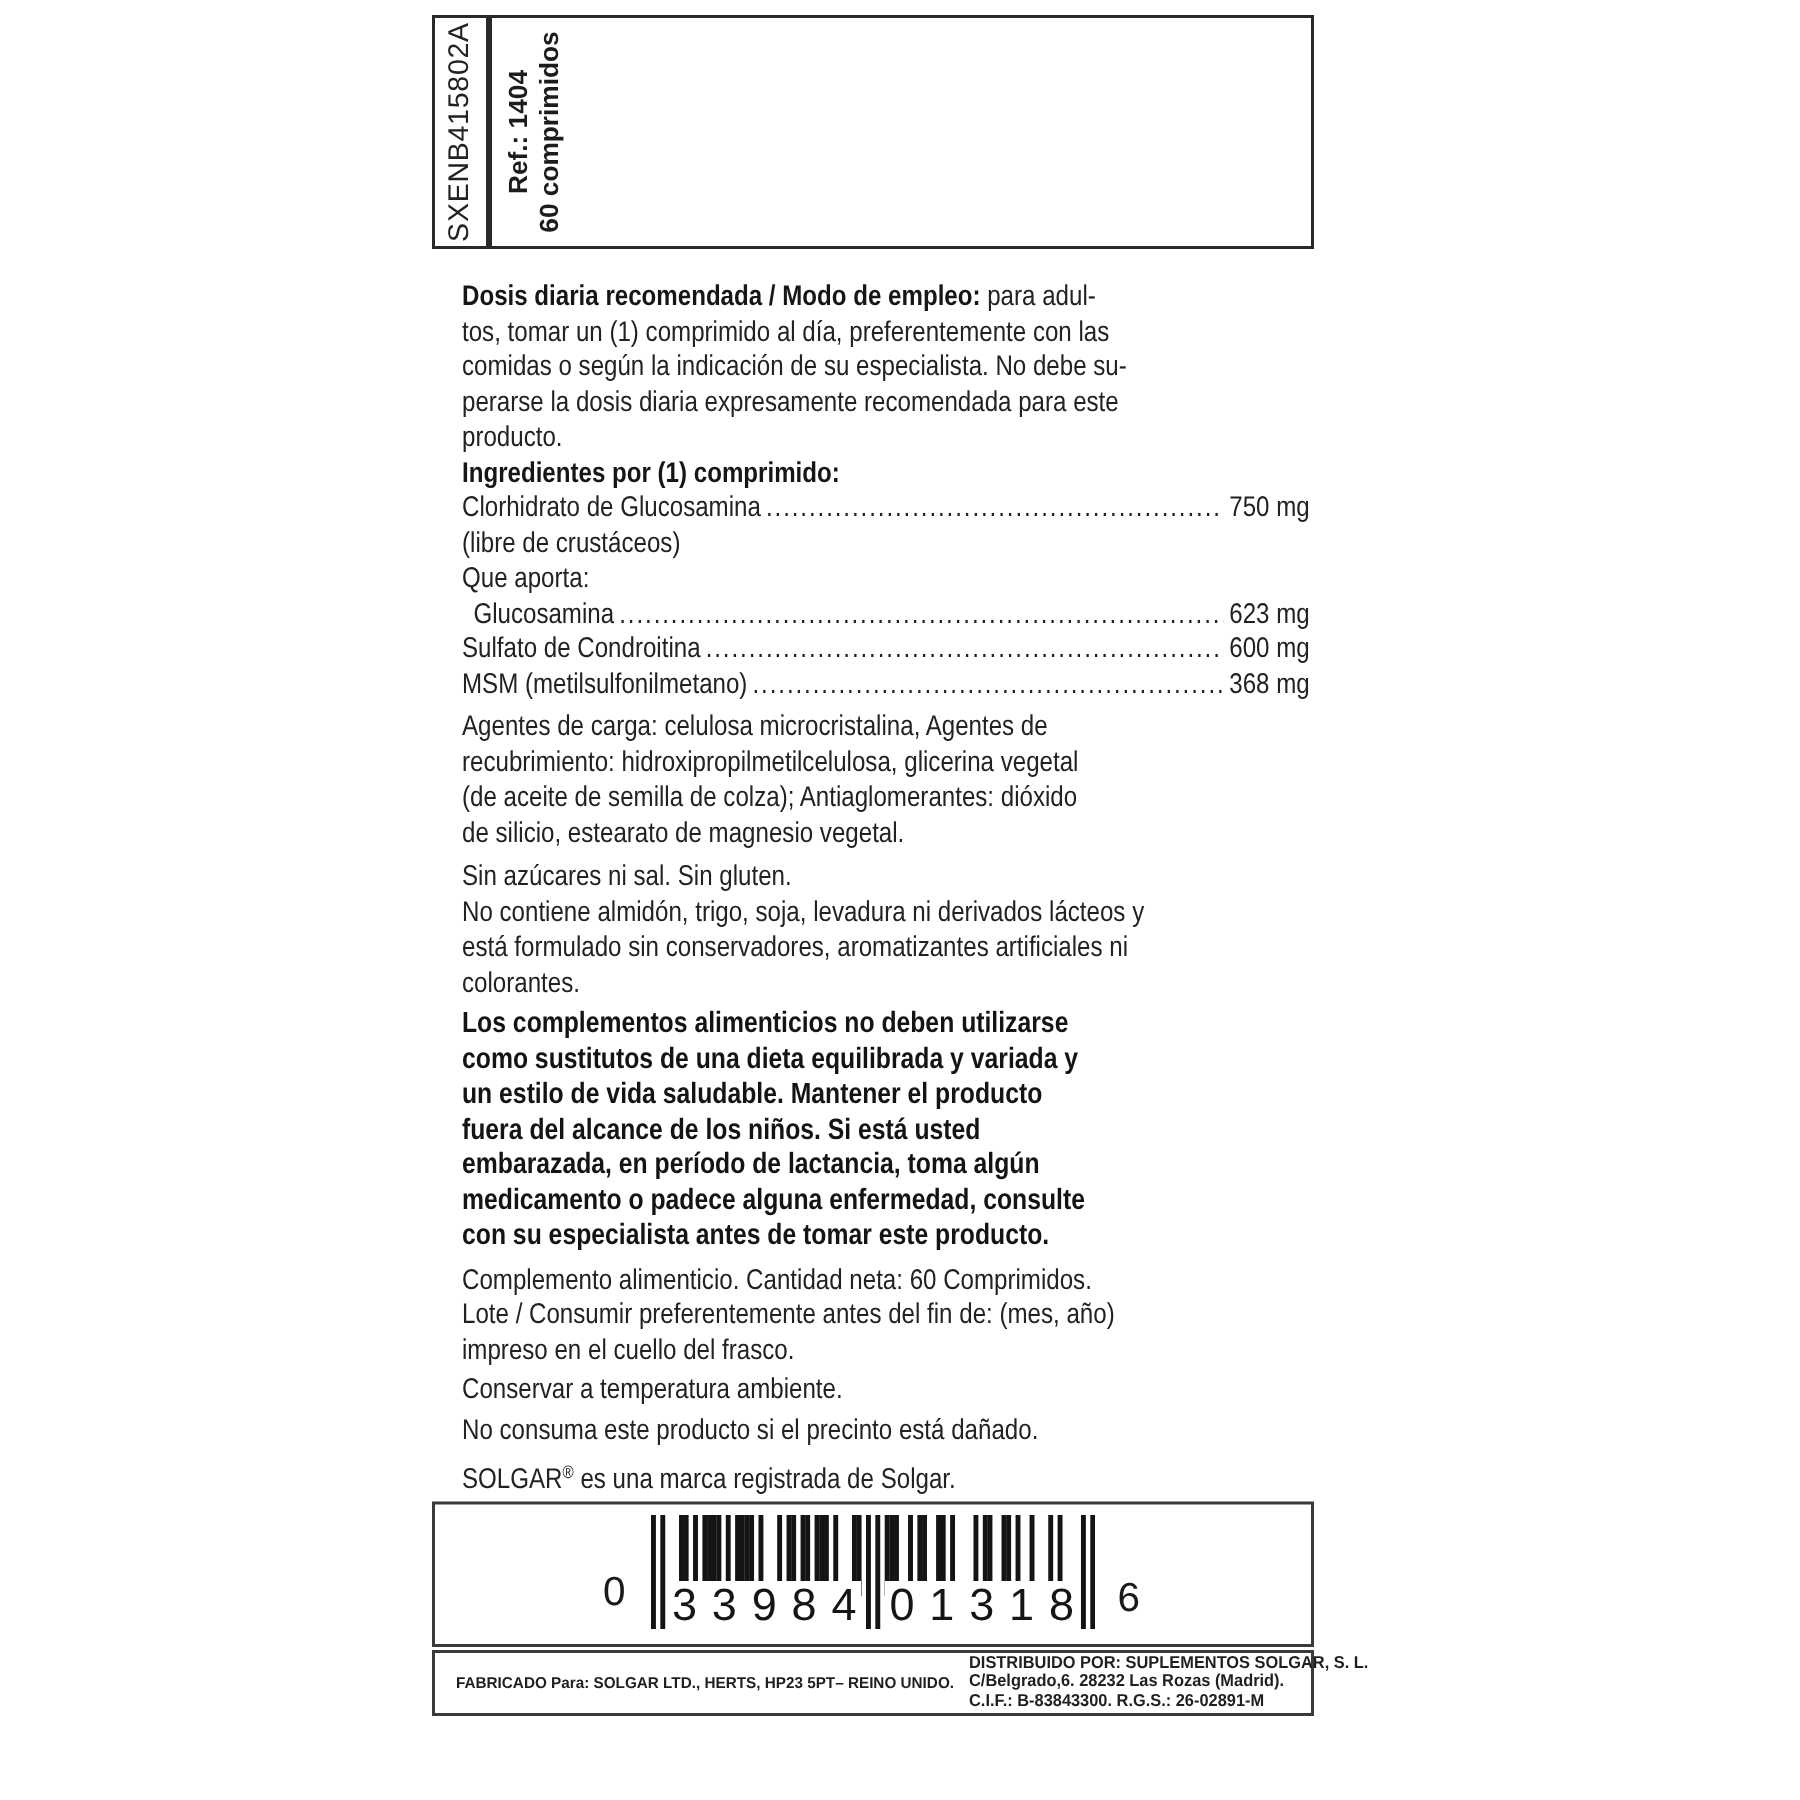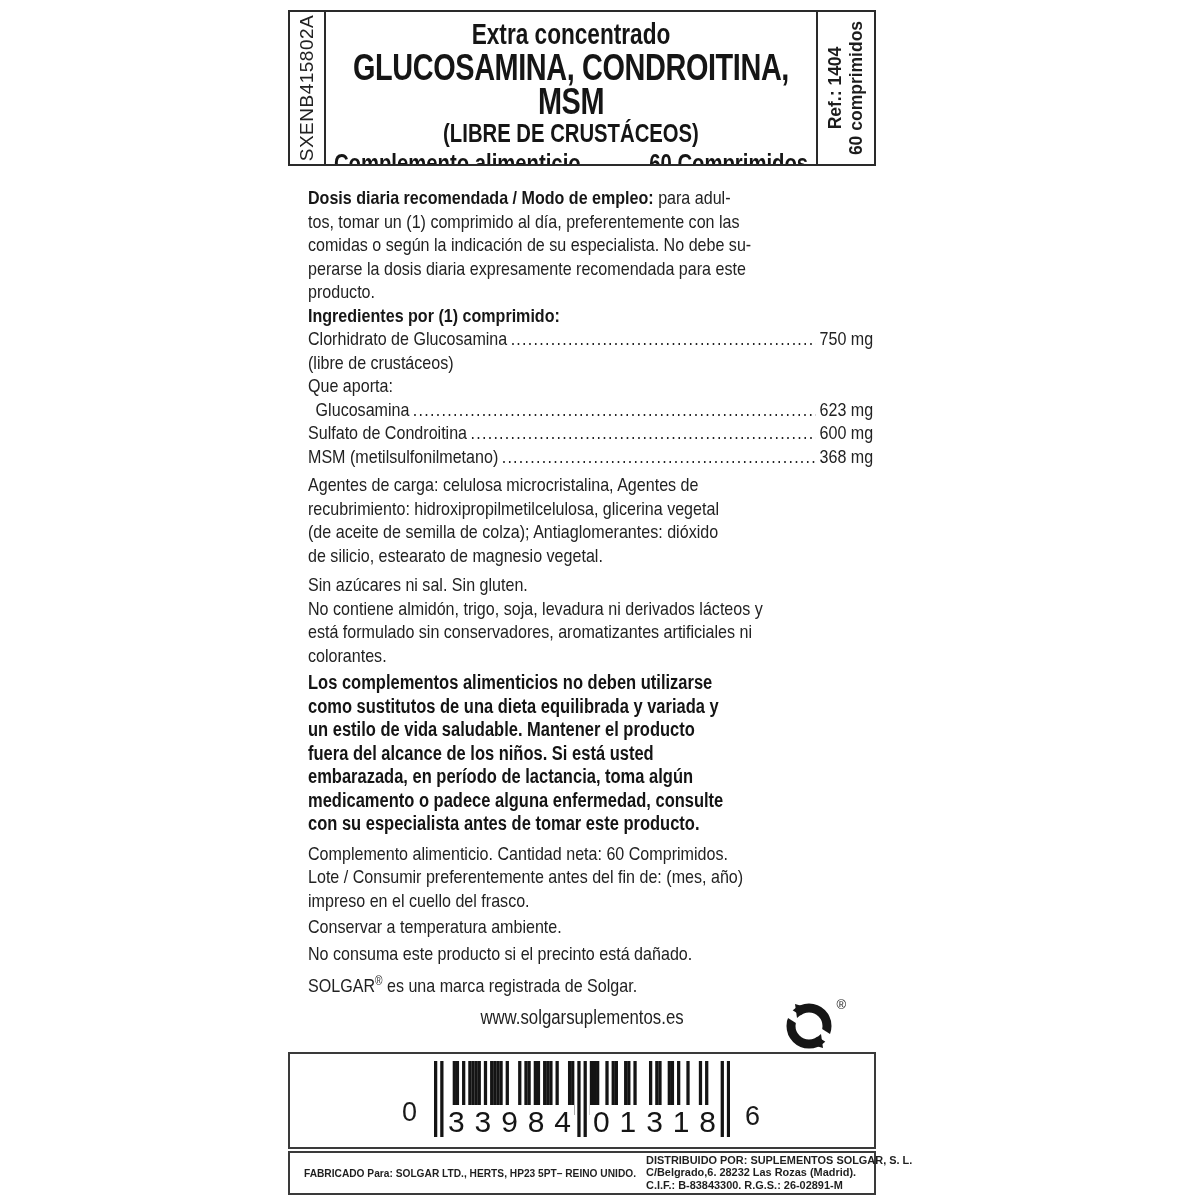--- a/index.html
+++ b/index.html
@@ -62,32 +62,20 @@
 </style>
 </head>
 <body>
 
 <div class="page">
   <div class="label">
 
     <div class="hdr-box">
       <div class="strip strip-left">
         <div class="rot rot-batch">SXENB415802A</div>
-      </div>
-      <div class="hdr-center">
-        <div class="hdr-scale">
-          <div class="h-pre">Extra concentrado</div>
-          <div class="h-main">GLUCOSAMINA, CONDROITINA,</div>
-          <div class="h-main2">MSM</div>
-          <div class="h-sub">(LIBRE DE CRUSTÁCEOS)</div>
-          <div class="h-row">
-            <span>Complemento alimenticio</span>
-            <span>60 Comprimidos</span>
-          </div>
-        </div>
       </div>
       <div class="strip strip-right">
         <div class="rot rot-ref">Ref.: 1404
 60 comprimidos</div>
       </div>
     </div>
 
     <div class="textcol">
       <p><span class="b">Dosis diaria recomendada / Modo de empleo:</span><span> para adul-
 tos, tomar un (1) comprimido al día, preferentemente con las
@@ -140,31 +128,20 @@
 medicamento o padece alguna enfermedad, consulte
 con su especialista antes de tomar este producto.</p>
       <p class="sec6">Complemento alimenticio. Cantidad neta: 60 Comprimidos.</p>
       <p>Lote / Consumir preferentemente antes del fin de: (mes, año)
 impreso en el cuello del frasco.</p>
       <p class="sec3">Conservar a temperatura ambiente.</p>
       <p class="sec3">No consuma este producto si el precinto está dañado.</p>
       <p class="sec"><span>SOLGAR</span><span class="tm-reg">®</span><span> es una marca registrada de Solgar.</span></p>
     </div>
 
-    <div class="webrow">
-      <span class="weblink">www.solgarsuplementos.es</span>
-      <svg class="gdot" viewBox="0 0 46 46">
-        <circle cx="23" cy="23" r="18" fill="none" stroke="#161616" stroke-width="9"></circle>
-        <line x1="23" y1="23" x2="1" y2="9" stroke="#ffffff" stroke-width="9"></line>
-        <line x1="23" y1="23" x2="45" y2="37" stroke="#ffffff" stroke-width="9"></line>
-        <polygon points="9,1 23,5 11,15" fill="#161616"></polygon>
-        <polygon points="37,45 23,41 35,31" fill="#161616"></polygon>
-      </svg>
-      <span class="gdot-reg">®</span>
-    </div>
 
     <div class="bc-box">
       <div class="bc-wrap">
         <svg id="barcode-svg" width="296" height="78">
             <rect x="0.00" y="0" width="3.27" height="76" fill="#141414"></rect>
             <rect x="6.23" y="0" width="3.27" height="76" fill="#141414"></rect>
             <rect x="18.69" y="0" width="3.27" height="54" fill="#141414"></rect>
             <rect x="21.81" y="0" width="3.27" height="54" fill="#141414"></rect>
             <rect x="28.04" y="0" width="3.27" height="54" fill="#141414"></rect>
             <rect x="34.27" y="0" width="3.27" height="54" fill="#141414"></rect>

